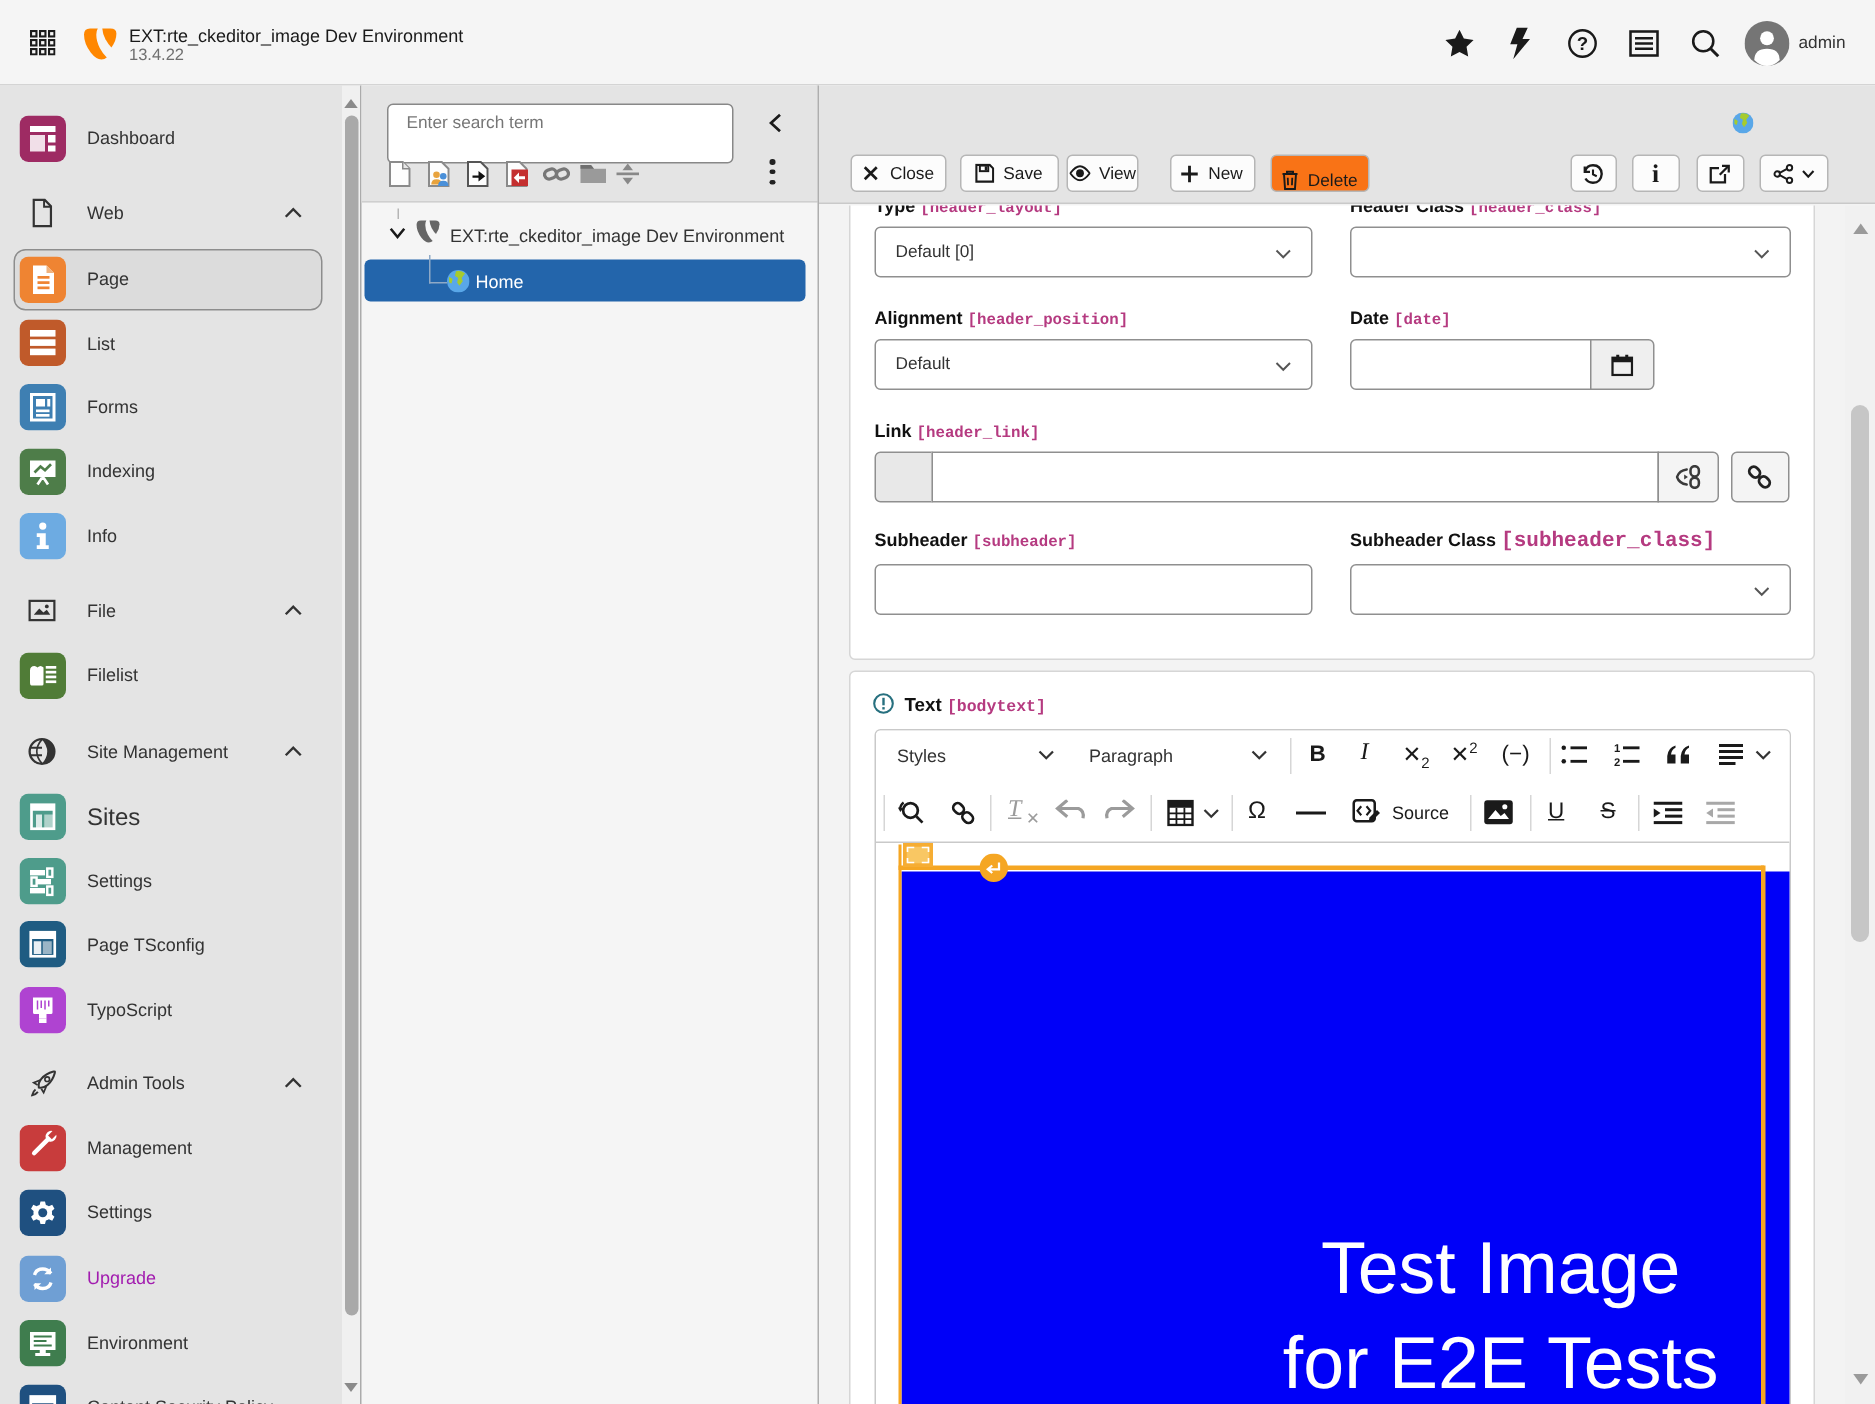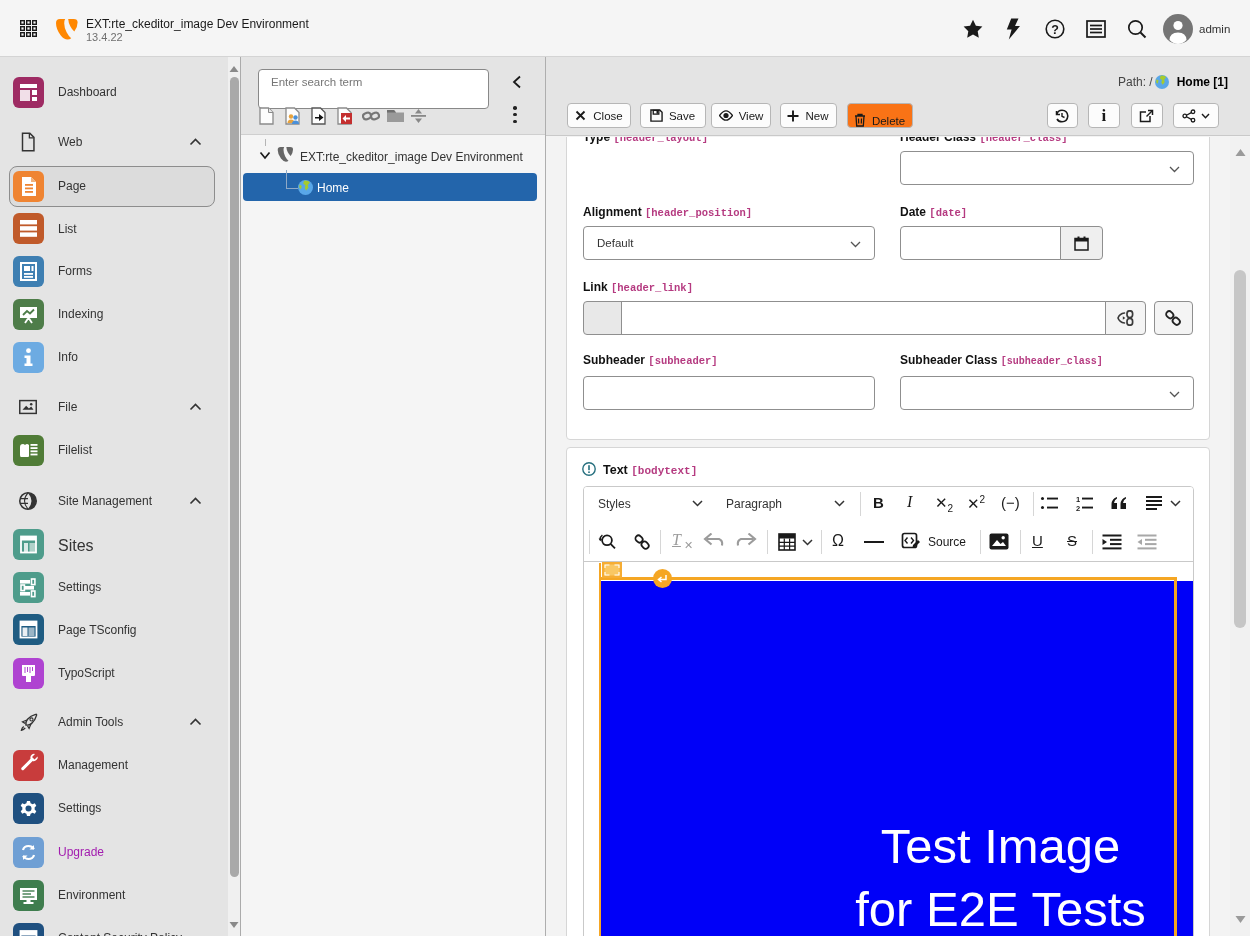--- a/index.html
+++ b/index.html
@@ -343,35 +343,34 @@
     <path fill="#a6cb2d" d="M2 6 L5 8 4 12 2 11 Q1.5 8 2 6 Z"></path>
   </svg>
   <div class="abs" style="left:76px;top:124px;font-size:12px;color:#fff;">Home</div>
 </div>
 
 <div class="abs" style="left:545px;top:57px;width:1px;height:879px;background:#aeaeae;"></div>
 
 <div class="abs" style="left:546px;top:57px;width:704px;height:879px;background:#f3f3f3;">
 
   <div class="abs" style="left:0;top:0;width:704px;height:79px;background:#e4e4e4;border-bottom:1px solid #c9c9c9;"></div>
-  <div class="abs" style="left:0;top:18px;width:682px;text-align:right;font-size:12px;color:#444;">Path: /&nbsp;&nbsp;<span style="display:inline-block;width:14px;"></span>&nbsp;<b style="color:#000;">Home [1]</b></div>
   <svg class="abs" style="left:609px;top:17.5px" width="14" height="14" viewBox="0 0 20 20">
     <circle cx="10" cy="10" r="10" fill="#59a7e8"></circle>
     <path fill="#a6cb2d" d="M8 1 Q13 0 16 3 L13 7 14 10 11 14 9 11 10 7 7 5 Z"></path>
     <path fill="#a6cb2d" d="M2 6 L5 8 4 12 2 11 Q1.5 8 2 6 Z"></path>
   </svg>
   <div style="position:absolute;top:46px;height:25px;background:#fcfcfc;border:1px solid #b6b6b6;border-radius:4px;font-size:11.5px;color:#1a1a1a;display:flex;align-items:center;justify-content:center;left:21px;width:64px;"><svg width="11" height="11" viewBox="0 0 11 11" style="margin-right:7px">
         <path d="M1.5 1.5 L9.5 9.5 M9.5 1.5 L1.5 9.5" stroke="#1a1a1a" stroke-width="1.8"></path>
       </svg>Close</div>
 <div style="position:absolute;top:46px;height:25px;background:#fcfcfc;border:1px solid #b6b6b6;border-radius:4px;font-size:11.5px;color:#1a1a1a;display:flex;align-items:center;justify-content:center;left:93.5px;width:66px;"><svg width="13" height="13" viewBox="0 0 14 14" style="margin-right:6px">
         <path d="M1 1 L10.5 1 L13 3.5 L13 13 L1 13 Z" fill="none" stroke="#1a1a1a" stroke-width="1.5"></path>
         <rect x="3.5" y="1.5" width="6" height="4" fill="none" stroke="#1a1a1a" stroke-width="1.4"></rect>
         <rect x="7" y="2" width="1.6" height="3" fill="#1a1a1a"></rect>
       </svg>Save</div>
-<div style="position:absolute;top:46px;height:25px;background:#fcfcfc;border:1px solid #b6b6b6;border-radius:4px;font-size:11.5px;color:#1a1a1a;display:flex;align-items:center;justify-content:center;left:165px;width:60px;"><svg width="14" height="11" viewBox="0 0 14 11" style="margin-right:6px">
+<div style="position:absolute;top:46px;height:25px;background:#fcfcfc;border:1px solid #b6b6b6;border-radius:4px;font-size:11.5px;color:#1a1a1a;display:flex;align-items:center;justify-content:center;left:165px;width:48px;"><svg width="14" height="11" viewBox="0 0 14 11" style="margin-right:6px">
         <path d="M0.5 5.5 Q4 0.8 7 0.8 Q10 0.8 13.5 5.5 Q10 10.2 7 10.2 Q4 10.2 0.5 5.5 Z" fill="none" stroke="#1a1a1a" stroke-width="1.3"></path>
         <circle cx="7" cy="5.5" r="2.6" fill="#1a1a1a"></circle>
       </svg>View</div>
 <div style="position:absolute;top:46px;height:25px;background:#fcfcfc;border:1px solid #b6b6b6;border-radius:4px;font-size:11.5px;color:#1a1a1a;display:flex;align-items:center;justify-content:center;left:233.5px;width:57px;"><svg width="12" height="12" viewBox="0 0 12 12" style="margin-right:6px">
         <path d="M6 0.5 L6 11.5 M0.5 6 L11.5 6" stroke="#1a1a1a" stroke-width="1.9"></path>
       </svg>New</div>
 <div style="position:absolute;top:46px;height:25px;background:#f97316;border:1px solid #b6b6b6;border-radius:4px;font-size:11.5px;color:#1a1a1a;display:flex;align-items:flex-end;justify-content:center;left:300.5px;width:66px;"><svg width="12" height="14" viewBox="0 0 12 14" style="margin-right:6px">
         <path d="M1 3 L11 3 M4 3 L4 1.5 L8 1.5 L8 3 M2 3 L2.7 13 L9.3 13 L10 3" fill="none" stroke="#1a1a1a" stroke-width="1.3"></path>
         <path d="M4.5 5.5 L4.7 10.5 M7.5 5.5 L7.3 10.5" stroke="#1a1a1a" stroke-width="1.2"></path>
       </svg>Delete</div>
@@ -401,20 +400,23 @@
       </svg>
       <svg width="9" height="6" viewBox="0 0 9 6">
         <path d="M1 1 L4.5 4.8 L8 1" fill="none" stroke="#1a1a1a" stroke-width="1.4"></path>
       </svg>
     </div>
 
   <div id="contentbody" class="abs" style="left:0;top:80px;width:704px;height:799px;overflow:hidden;">
 <div class="abs" style="left:20px;top:-29px;width:644px;height:332px;background:#fff;border:1px solid #d6d6d6;border-radius:4px;"></div>
 <div class="abs" style="left:37px;top:-7.5px;font-size:12px;"><span class="lbl">Type</span> <span class="mono" style="font-size:10.5px;">[header_layout]</span></div>
 <div class="abs" style="left:354px;top:-7.5px;font-size:12px;"><span class="lbl">Header Class</span> <span class="mono" style="font-size:10.5px;">[header_class]</span></div>
+<div style="position:absolute;height:34px;background:#fff;border:1px solid #8f8f8f;border-radius:4px;font-size:11.5px;color:#333;line-height:32px;padding-left:13px;left:37px;top:14px;width:292px;">Default [0]<svg width="11" height="7" viewBox="0 0 11 7" style="position:absolute;right:13px;top:14px">
+          <path d="M1 1 L5.5 5.5 L10 1" fill="none" stroke="#555" stroke-width="1.3"></path>
+        </svg></div>
 <div style="position:absolute;height:34px;background:#fff;border:1px solid #8f8f8f;border-radius:4px;font-size:11.5px;color:#333;line-height:32px;padding-left:13px;left:354px;top:14px;width:294px;">
         <svg width="11" height="7" viewBox="0 0 11 7" style="position:absolute;right:13px;top:14px">
           <path d="M1 1 L5.5 5.5 L10 1" fill="none" stroke="#555" stroke-width="1.3"></path>
         </svg>
       </div>
 <div class="abs" style="left:37px;top:68px;font-size:12px;"><span class="lbl">Alignment</span> <span class="mono" style="font-size:10.5px;">[header_position]</span></div>
 <div class="abs" style="left:354px;top:68px;font-size:12px;"><span class="lbl">Date</span> <span class="mono" style="font-size:10.5px;">[date]</span></div>
 <div style="position:absolute;height:34px;background:#fff;border:1px solid #8f8f8f;border-radius:4px;font-size:11.5px;color:#333;line-height:32px;padding-left:13px;left:37px;top:89px;width:292px;">Default<svg width="11" height="7" viewBox="0 0 11 7" style="position:absolute;right:13px;top:14px">
           <path d="M1 1 L5.5 5.5 L10 1" fill="none" stroke="#555" stroke-width="1.3"></path>
         </svg></div>
@@ -442,21 +444,21 @@
       </div>
 <div class="abs" style="left:607.5px;top:164px;width:39.5px;height:34px;background:#f4f4f4;border:1px solid #8f8f8f;border-radius:4px;display:flex;align-items:center;justify-content:center;">
         <svg width="18" height="18" viewBox="0 0 18 18">
           <g fill="none" stroke="#222" stroke-width="1.9" transform="rotate(-45 9 9)">
             <rect x="6" y="0.6" width="6" height="7.6" rx="3"></rect>
             <rect x="6" y="9.8" width="6" height="7.6" rx="3"></rect>
           </g>
         </svg>
       </div>
 <div class="abs" style="left:37px;top:216px;font-size:12px;"><span class="lbl">Subheader</span> <span class="mono" style="font-size:10.5px;">[subheader]</span></div>
-<div class="abs" style="left:354px;top:216px;font-size:12px;"><span class="lbl">Subheader Class</span> <span class="mono" style="font-size:10px;margin-top:12px;">[subheader_class]</span></div>
+<div class="abs" style="left:354px;top:216px;font-size:12px;"><span class="lbl">Subheader Class</span> <span class="mono" style="font-size:14px;margin-top:12px;">[subheader_class]</span></div>
 <div class="abs" style="left:37px;top:239px;width:292px;height:34px;background:#fff;border:1px solid #8f8f8f;border-radius:4px;"></div>
 <div style="position:absolute;height:34px;background:#fff;border:1px solid #8f8f8f;border-radius:4px;font-size:11.5px;color:#333;line-height:32px;padding-left:13px;left:354px;top:239px;width:294px;">
         <svg width="11" height="7" viewBox="0 0 11 7" style="position:absolute;right:13px;top:14px">
           <path d="M1 1 L5.5 5.5 L10 1" fill="none" stroke="#555" stroke-width="1.3"></path>
         </svg>
       </div>
 <div class="abs" style="left:20px;top:310px;width:644px;height:700px;background:#fff;border:1px solid #d6d6d6;border-radius:4px;"></div>
 <svg class="abs" style="left:36px;top:325px" width="14" height="14" viewBox="0 0 14 14">
         <circle cx="7" cy="7" r="6.2" fill="none" stroke="#27707f" stroke-width="1.4"></circle>
         <rect x="6.2" y="3.2" width="1.6" height="5" fill="#27707f"></rect>

